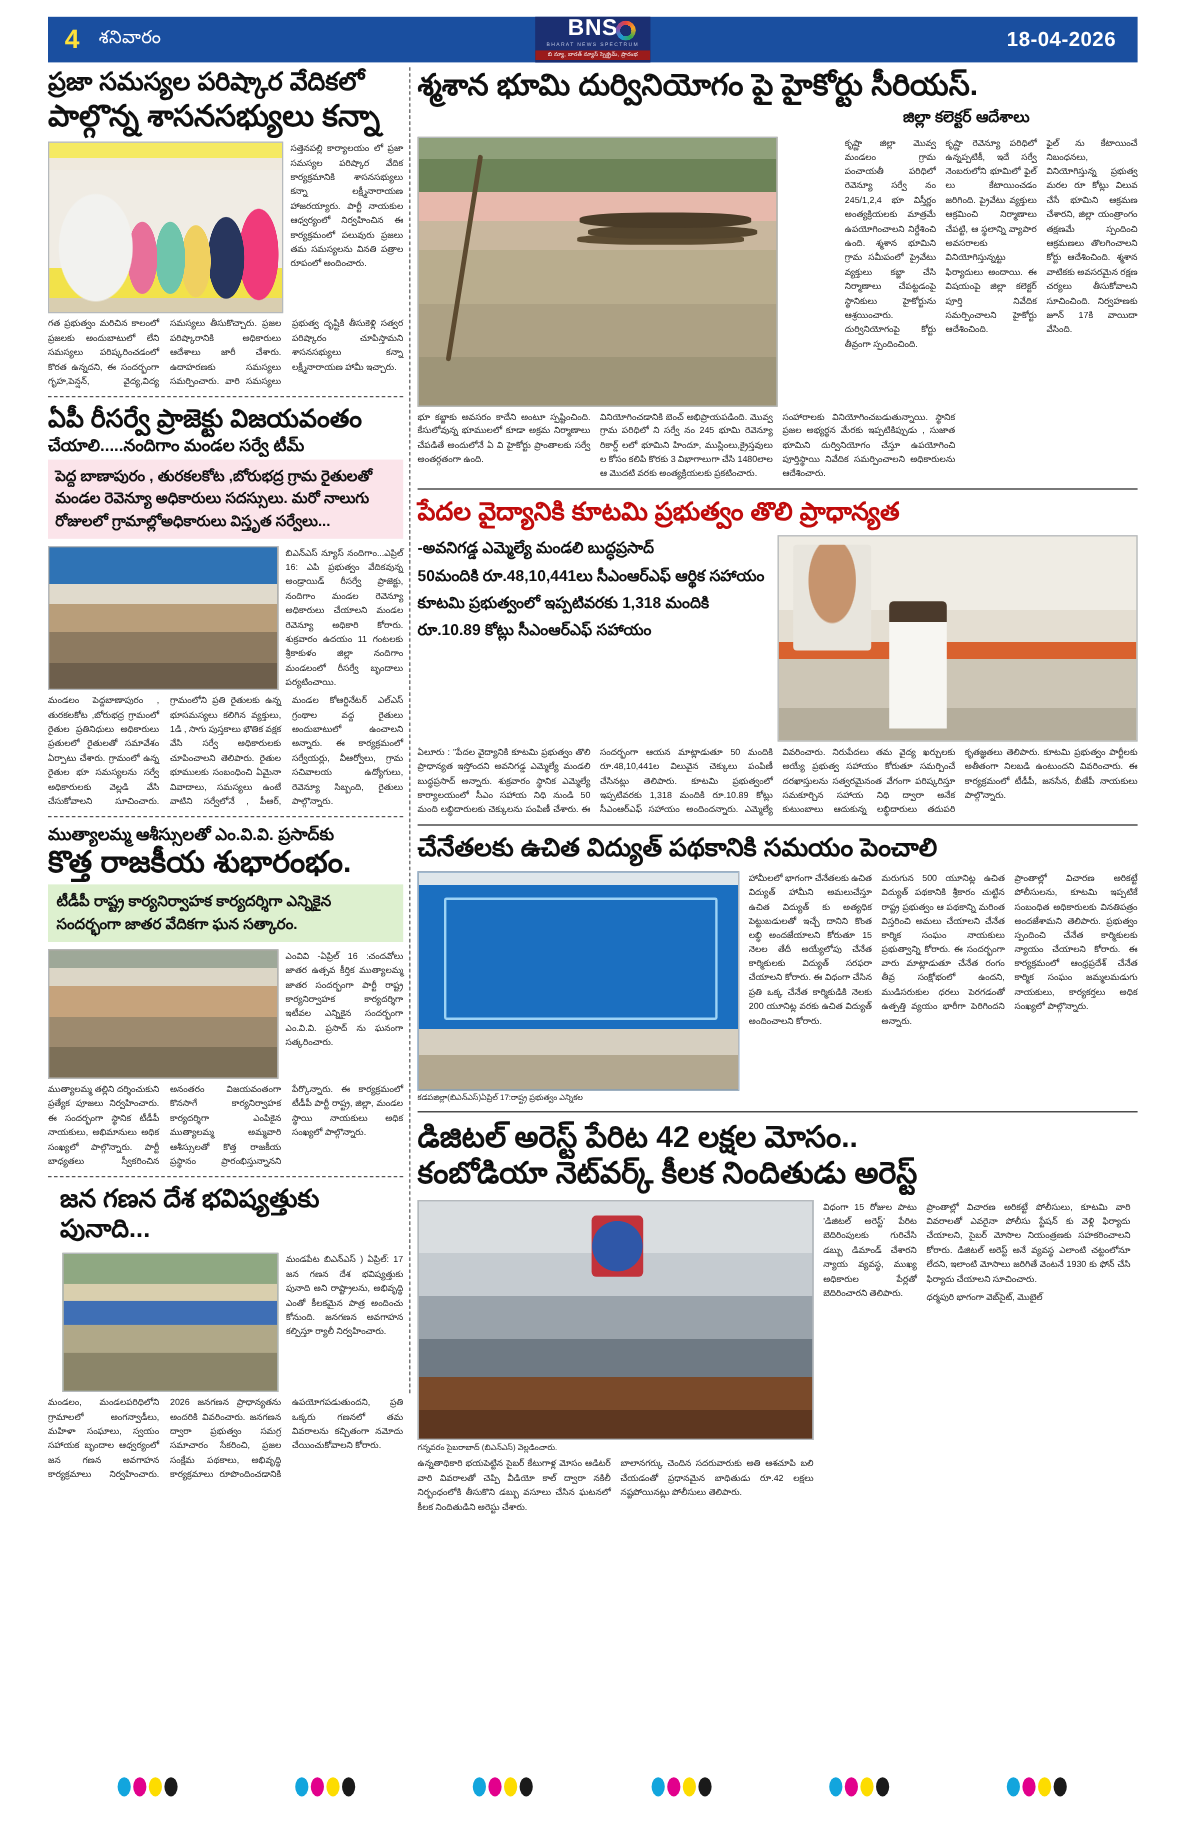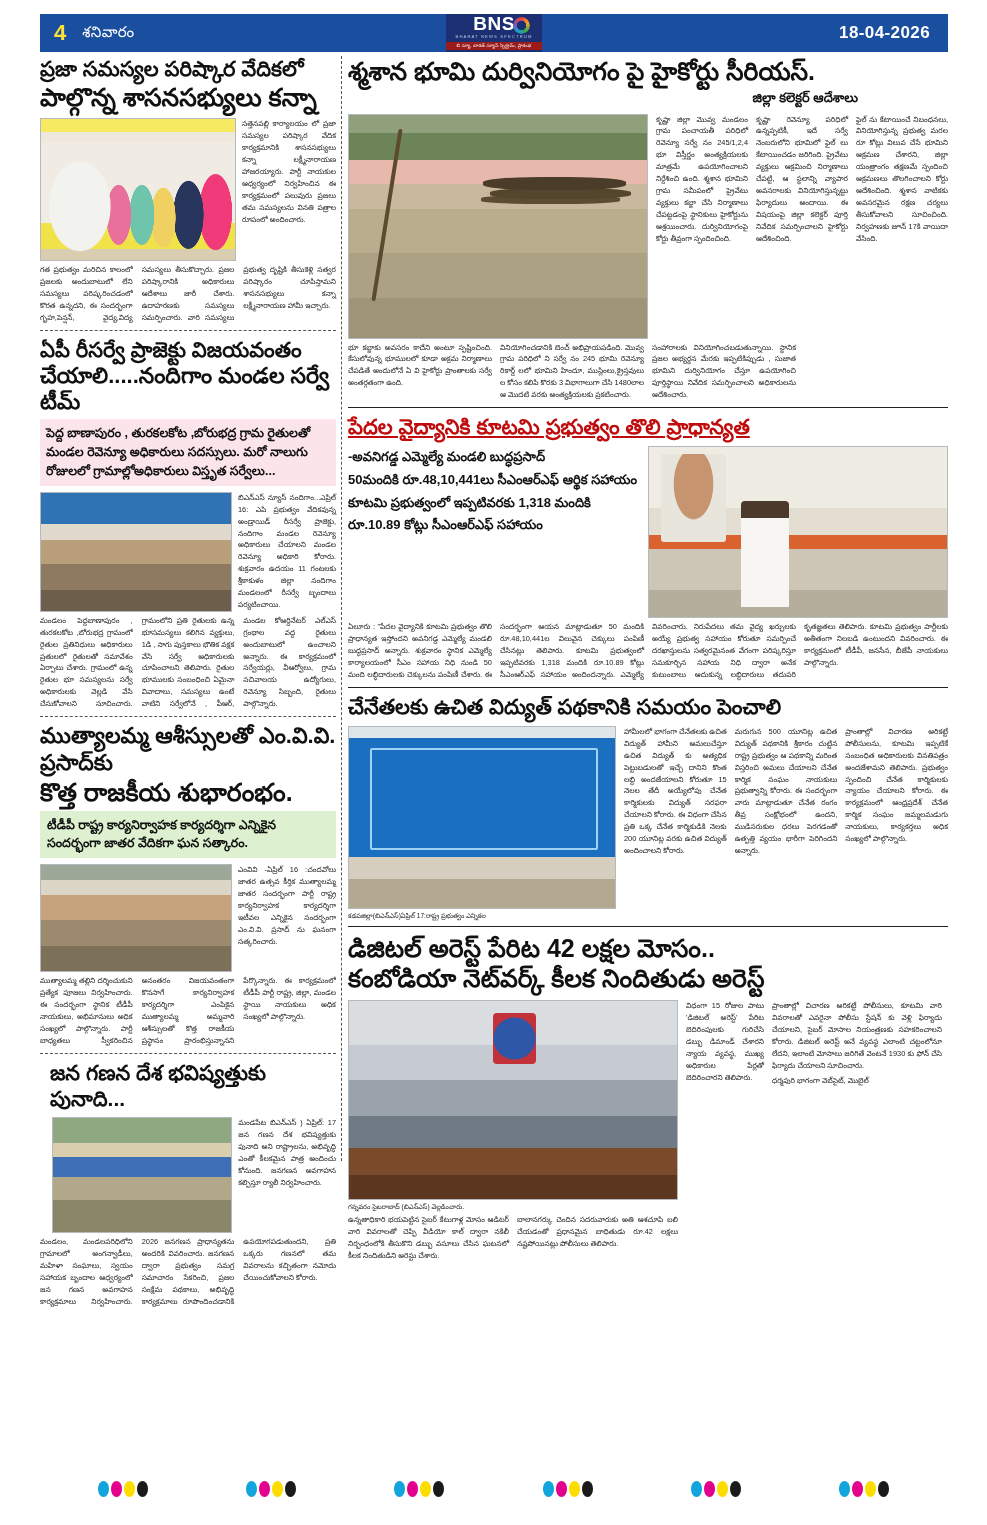--- a/index.html
+++ b/index.html
@@ -109,23 +109,23 @@
   
   .hl {
     font-family: "Liberation Sans", sans-serif;
     font-weight: bold;
     color: #111;
     line-height: 1.22;
     text-align: left;
   }
   .hl-xl   { font-size: 25px; }
   .hl-lg   { font-size: 21px; }
-  .hl-md   { font-size: 22px; }
+  .hl-md   { font-size: 14px; }
   .hl-xs   { font-size: 13px; font-weight: bold; }
-  .hl-red  { color: #c00c0c; text-decoration: underline; }
+  .hl-red  { color: #c00c0c; }
   .hl-left { text-align: left; }
 
   .subhead {
     font-size: 13px;
     font-weight: bold;
     color: #111;
     text-align: right;
     margin-top: 3px;
   }
 
@@ -408,21 +408,21 @@
 
     <div class="col-right">
 
       <div>
         <div class="hl hl-xl">శ్మశాన భూమి దుర్వినియోగం పై హైకోర్టు సీరియస్.</div>
         <div class="subhead" style="margin-right:90px;">జిల్లా కలెక్టర్ ఆదేశాలు</div>
         <div class="spacer-6"></div>
         <div style="display:flex; gap:8px;">
           <div class="photo ph-land" style="width:300px;height:225px;"></div>
           <div style="display:flex; gap:8px; width:292px;">
-            <div class="bt" style="width:92px;">కృష్ణా జిల్లా మొవ్వ మండలం గ్రామ పంచాయతీ పరిధిలో రెవెన్యూ సర్వే నం 245/1,2,4 భూ విస్తీర్ణం అంత్యక్రియలకు మాత్రమే ఉపయోగించాలని నిర్దేశించి ఉంది. శ్మశాన భూమిని గ్రామ సమీపంలో ప్రైవేటు వ్యక్తులు కబ్జా చేసి నిర్మాణాలు చేపట్టడంపై స్థానికులు హైకోర్టును ఆశ్రయించారు. దుర్వినియోగంపై కోర్టు తీవ్రంగా స్పందించింది.</div>
+            <div class="bt" style="width:92px;margin-left:48px;">కృష్ణా జిల్లా మొవ్వ మండలం గ్రామ పంచాయతీ పరిధిలో రెవెన్యూ సర్వే నం 245/1,2,4 భూ విస్తీర్ణం అంత్యక్రియలకు మాత్రమే ఉపయోగించాలని నిర్దేశించి ఉంది. శ్మశాన భూమిని గ్రామ సమీపంలో ప్రైవేటు వ్యక్తులు కబ్జా చేసి నిర్మాణాలు చేపట్టడంపై స్థానికులు హైకోర్టును ఆశ్రయించారు. దుర్వినియోగంపై కోర్టు తీవ్రంగా స్పందించింది.</div>
             <div class="bt" style="width:92px;">కృష్ణా రెవెన్యూ పరిధిలో ఉన్నప్పటికీ, ఇదే సర్వే నెంబరులోని భూమిలో ఫైల్ లు కేటాయించడం జరిగింది. ప్రైవేటు వ్యక్తులు ఆక్రమించి నిర్మాణాలు చేపట్టి, ఆ స్థలాన్ని వ్యాపార అవసరాలకు వినియోగిస్తున్నట్టు ఫిర్యాదులు అందాయి. ఈ విషయంపై జిల్లా కలెక్టర్ పూర్తి నివేదిక సమర్పించాలని హైకోర్టు ఆదేశించింది.</div>
             <div class="bt" style="width:92px;">ఫైల్ ను కేటాయించే నిబంధనలు, వినియోగిస్తున్న ప్రభుత్వ మరల రూ కోట్లు విలువ చేసే భూమిని ఆక్రమణ చేశారని, జిల్లా యంత్రాంగం తక్షణమే స్పందించి ఆక్రమణలు తొలగించాలని కోర్టు ఆదేశించింది. శ్మశాన వాటికకు అవసరమైన రక్షణ చర్యలు తీసుకోవాలని సూచించింది. నిర్వహణకు జూన్ 17కి వాయిదా వేసింది.</div>
           </div>
         </div>
         <div class="spacer-3"></div>
         <div style="display:flex; gap:8px;">
           <div class="bt" style="width:146px;">భూ కబ్జాకు అవసరం కాదేని అంటూ స్పష్టించింది. కేసులోవున్న భూములలో కూడా అక్రమ నిర్మాణాలు చేపడితే అందులోనే ఏ వి హైకోర్టు ప్రాంతాలకు సర్వే అంతర్గతంగా ఉంది.</div>
           <div class="bt" style="width:146px;">వినియోగించడానికి బెంచ్ అభిప్రాయపడింది. మొవ్వ గ్రామ పరిధిలో ని సర్వే నం 245 భూమి రెవెన్యూ రికార్డ్ లలో భూమిని హిందూ, ముస్లింలు,క్రైస్తవులు ల కోసం కలిపి కొరకు 3 విభాగాలుగా చేసి 1480లాల ఆ మొదటి వరకు అంత్యక్రియలకు ప్రకటించారు.</div>
           <div class="bt" style="width:146px;">సంహారాలకు వినియోగించబడుతున్నాయి. స్థానిక ప్రజల అభ్యర్థన మేరకు ఇప్పటికిప్పుడు , సుజాత భూమిని దుర్వినియోగం చేస్తూ ఉపయోగించి పూర్తిస్థాయి నివేదిక సమర్పించాలని అధికారులను ఆదేశించారు.</div>
           <div style="width:146px;"></div>

